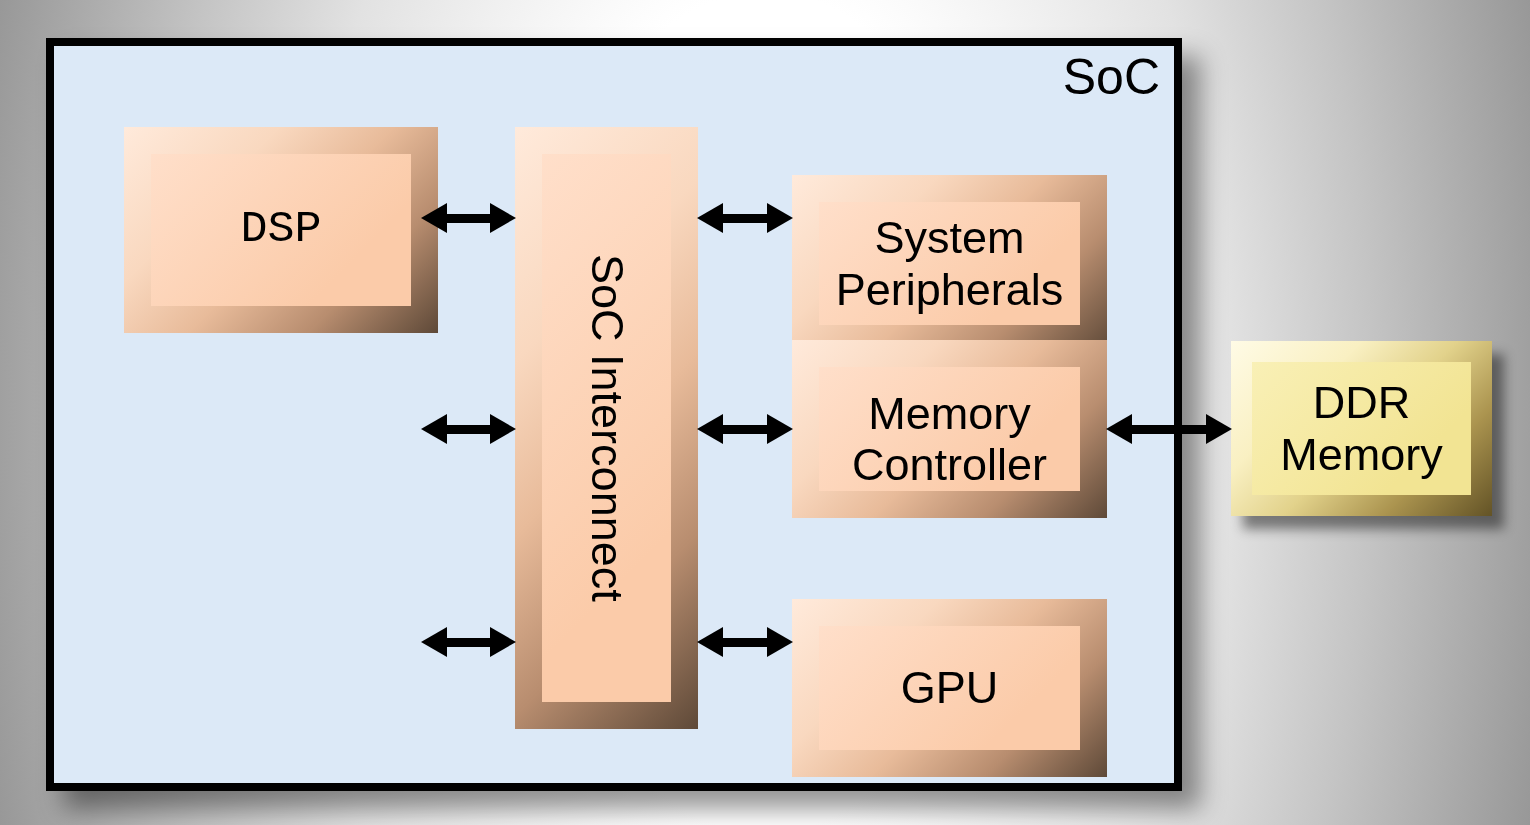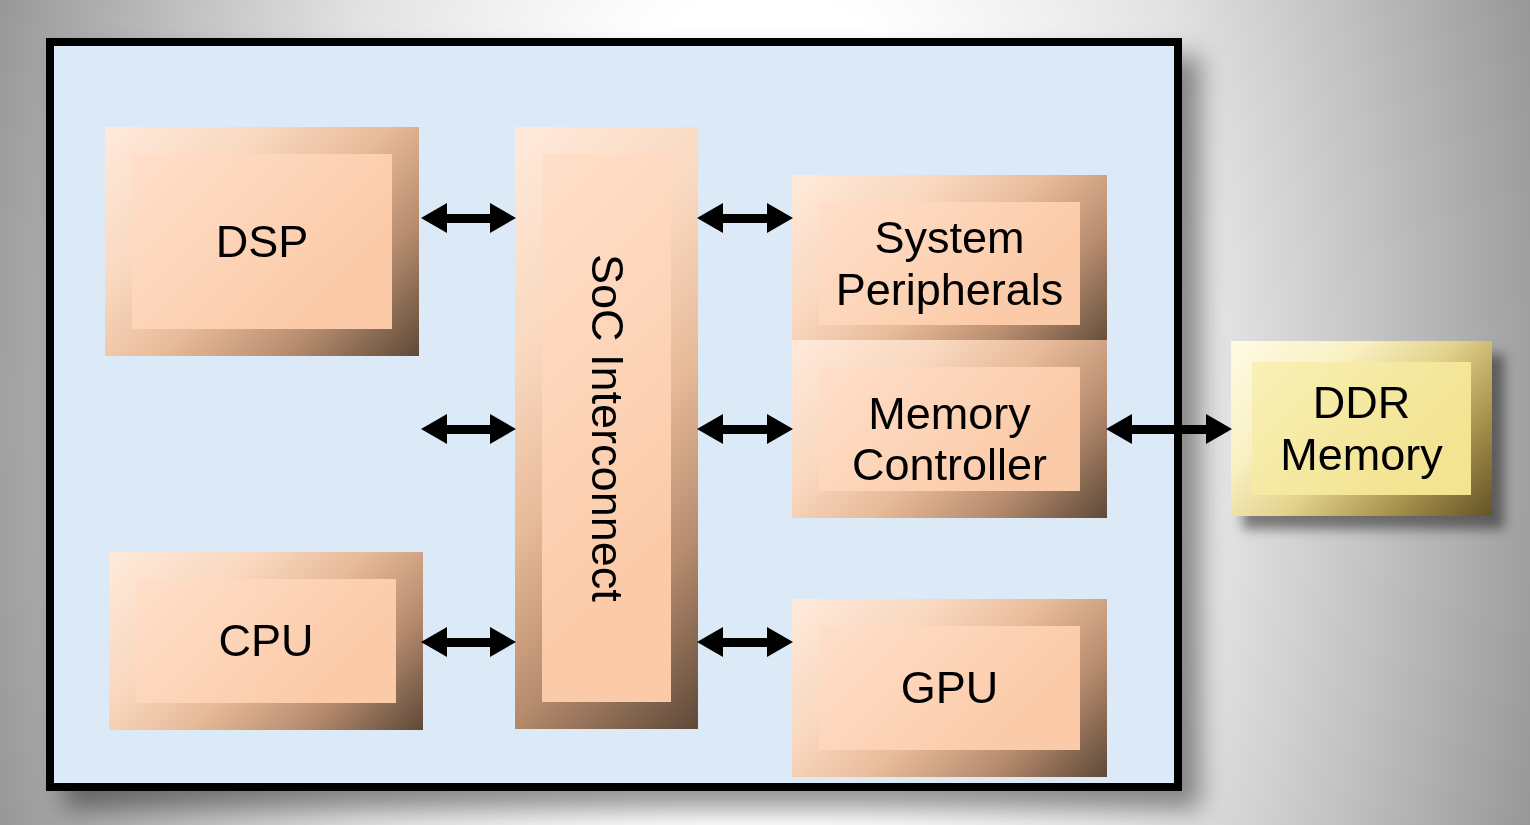--- a/index.html
+++ b/index.html
@@ -70,21 +70,21 @@
     background: linear-gradient(135deg, #f9f0b6 0%, #f2e493 75%) padding-box;
     box-shadow: 12px 13px 11px rgba(0, 0, 0, 0.45);
   }
 
   .vertical-label {
     transform: rotate(90deg);
     white-space: nowrap;
   }
 
   
-  #blk-dsp          { left: 105px; top: 127px; width: 314px; height: 229px; }
+  #blk-dsp          { left: 124px; top: 127px; width: 314px; height: 206px; font-family: Liberation Mono, monospace; }
   #blk-dma          { left: 109px; top: 340px; width: 314px; height: 178px; }
   #blk-cpu          { left: 109px; top: 552px; width: 314px; height: 178px; }
   #blk-interconnect { left: 515px; top: 127px; width: 183px; height: 602px; }
   #blk-periph       { left: 792px; top: 127px; width: 315px; height: 177px; margin-top: 48px; }
   #blk-memctrl      { left: 792px; top: 340px; width: 315px; height: 178px; align-items: flex-end; }
   #blk-gpu          { left: 792px; top: 559px; width: 315px; height: 178px; margin-top: 40px; }
   #blk-ddr          { left: 1231px; top: 341px; width: 261px; height: 175px; }
 
   
   .arrow {
@@ -120,26 +120,24 @@
   #arr-memctrl { left: 697px;  top: 414px; width: 96px;  }
   #arr-gpu     { left: 697px;  top: 627px; width: 96px;  }
   #arr-ddr     { left: 1106px; top: 414px; width: 126px; }
 </style>
 </head>
 <body>
 
 <div class="stage">
 
   <div class="soc-box"></div>
+  <div class="soc-label">SoC</div>
 
   <div id="blk-dsp" class="block3d">
     <span>DSP</span>
-  </div>
-  <div id="blk-cpu" class="block3d">
-    <span>CPU</span>
   </div>
 
   <div id="blk-interconnect" class="block3d">
     <span class="vertical-label">SoC Interconnect</span>
   </div>
 
   <div id="blk-periph" class="block3d">
     <span>System Peripherals</span>
   </div>
   <div id="blk-memctrl" class="block3d">

